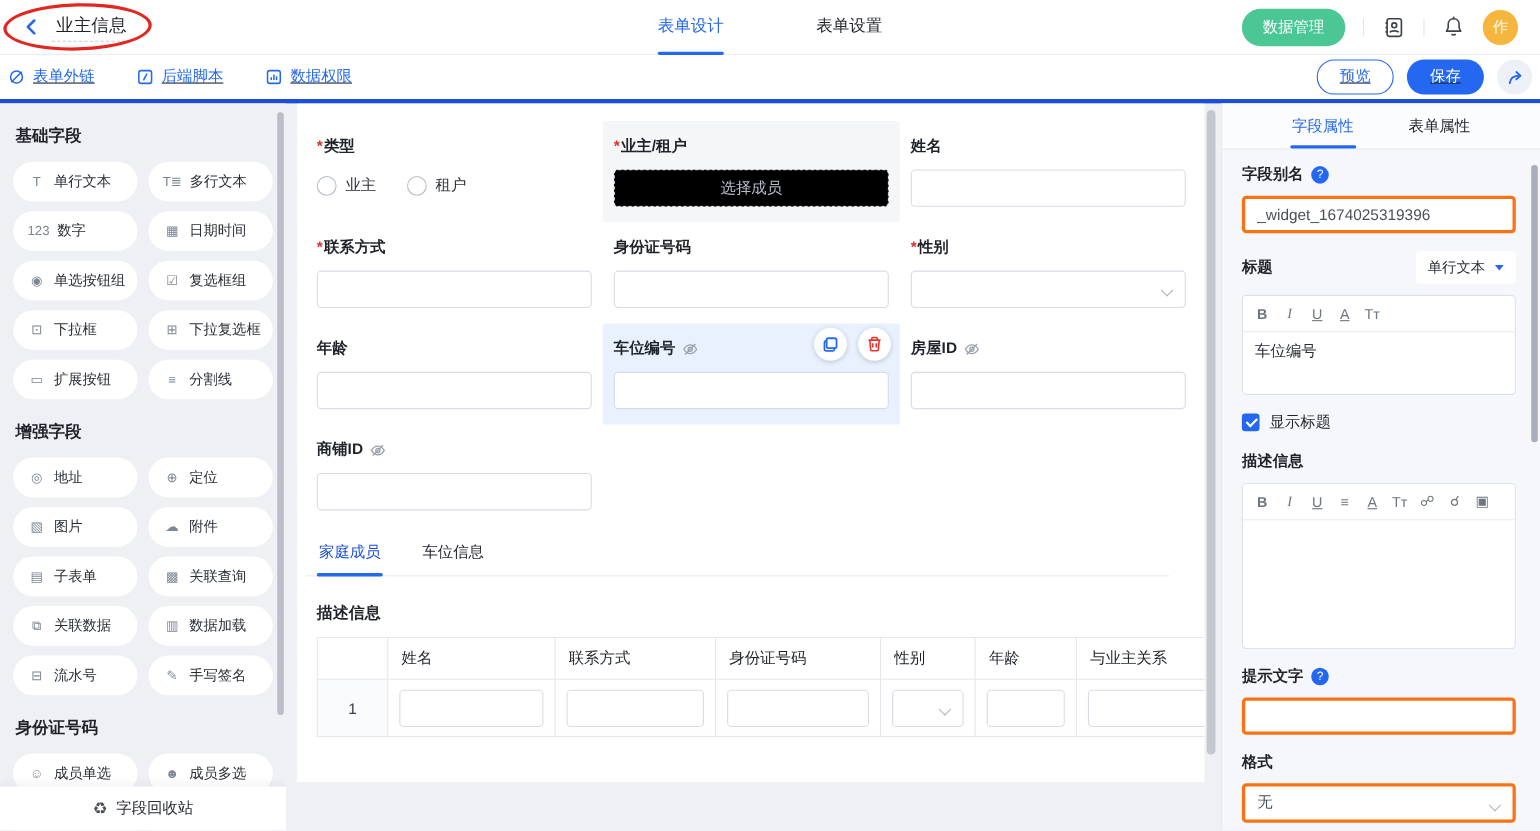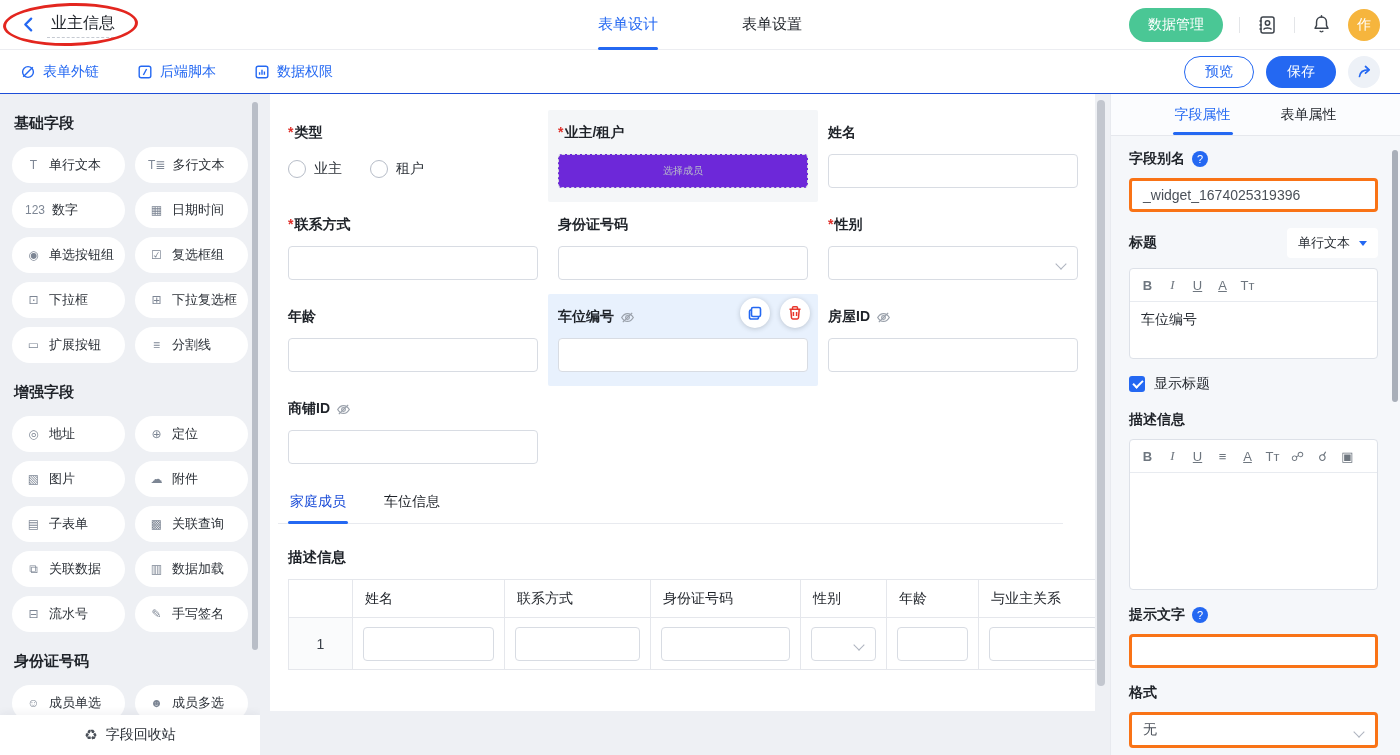--- a/index.html
+++ b/index.html
@@ -16,21 +16,21 @@
   .htab { font-size:15px; line-height:48px; color:#1f2329; position:relative; cursor:pointer; }
   .htab.active { color:#2468f2; }
   .htab.active::after { content:""; position:absolute; left:0; right:0; bottom:0; height:3px; background:#2468f2; border-radius:2px; }
   .header-right { margin-left:auto; display:flex; align-items:center; gap:16px; }
   .btn-data { background:#4ac795; color:#fff; border:none; height:34px; padding:0 19px; border-radius:17px; font-size:14px; cursor:pointer; font-family:inherit; }
   .vdiv { width:1px; height:16px; background:#e3e5e8; }
   .hic { display:flex; color:#3d434b; }
   .avatar { width:32px; height:32px; border-radius:50%; background:#f6b53d; color:#fff; display:flex; align-items:center; justify-content:center; font-size:14px; }
 
   
-  .toolbar { height:44px; background:#fff; border-bottom:1px solid #1d4ed8; display:flex; align-items:center; padding:0 20px; }
+  .toolbar { height:44px; background:#fff; border-bottom:4px solid #1d4ed8; display:flex; align-items:center; padding:0 7px;text-decoration:underline; }
   .tlink { display:flex; align-items:center; gap:7px; color:#2468f2; font-size:14px; margin-right:38px; cursor:pointer; }
   .toolbar-right { margin-left:auto; display:flex; align-items:center; gap:12px; }
   .btn-preview { height:32px; padding:0 20px; border-radius:16px; border:1px solid #2468f2; color:#2468f2; background:#fff; font-size:14px; cursor:pointer; font-family:inherit; }
   .btn-save { height:32px; padding:0 21px; border-radius:16px; border:none; color:#fff; background:#2468f2; font-size:14px; cursor:pointer; font-family:inherit; }
   .btn-share { width:32px; height:32px; border-radius:50%; background:#edf1f7; border:none; display:flex; align-items:center; justify-content:center; cursor:pointer; }
 
   
   .app-body { display:flex; height:661px; }
 
   
@@ -51,21 +51,21 @@
   .fcell.hl { background:#f4f6f8; }
   .fcell.selected { background:#e8f1fd; }
   .flabel { font-size:14px; font-weight:600; margin-bottom:12px; display:flex; align-items:center; gap:6px; min-height:18px; }
   .req .lbl-txt::before { content:"*"; color:#e0302a; margin-right:1px; }
   .finput { height:34px; background:#fff; border:1px solid #d8dce3; border-radius:4px; width:100%; }
   .fselect { position:relative; }
   .chev { position:absolute; right:12px; top:13px; width:8px; height:8px; border-right:1.6px solid #aeb4bf; border-bottom:1.6px solid #aeb4bf; transform:rotate(45deg); }
   .radio-row { display:flex; gap:28px; padding-top:6px; font-size:14px; color:#2a2f36; }
   .radio { display:flex; align-items:center; gap:8px; cursor:pointer; }
   .radio::before { content:""; width:16px; height:16px; border-radius:50%; border:1px solid #b7bdc8; background:#fff; }
-  .member-btn { height:34px; border:1px dashed #d4d8df; border-radius:4px; background:#6d28d9; color:#b9bfc9; font-size:10px; display:flex; align-items:center; justify-content:center; width:100%; cursor:pointer;text-align:right; }
+  .member-btn { height:34px; border:1px dashed #d4d8df; border-radius:4px; background:#000000; color:#b9bfc9; font-size:14px; display:flex; align-items:center; justify-content:center; width:100%; cursor:pointer;text-align:right; }
   .eye-ic { display:flex; color:#9aa1ab; }
   .cell-actions { position:absolute; top:4px; right:8px; display:flex; gap:10px; }
   .act-circle { width:30px; height:30px; border-radius:50%; background:#fff; box-shadow:0 1px 5px rgba(31,41,51,.22); display:flex; align-items:center; justify-content:center; cursor:pointer; border:none; }
   .canvas-scroll { position:absolute; right:5px; top:6px; width:8px; height:586px; background:#c3c7cf; border-radius:4px; }
 
   .sub-tabs { display:flex; gap:34px; padding:4px 10px 0; border-bottom:1px solid #e8eaef; margin-top:2px; }
   .stab { font-size:14px; padding:9px 2px 12px; position:relative; color:#1f2329; cursor:pointer; }
   .stab.active { color:#1d4ed8; }
   .stab.active::after { content:""; position:absolute; left:0; right:0; bottom:-1px; height:3px; background:#2468f2; border-radius:2px; }
   .member-block { margin:24px 10px 0; }

